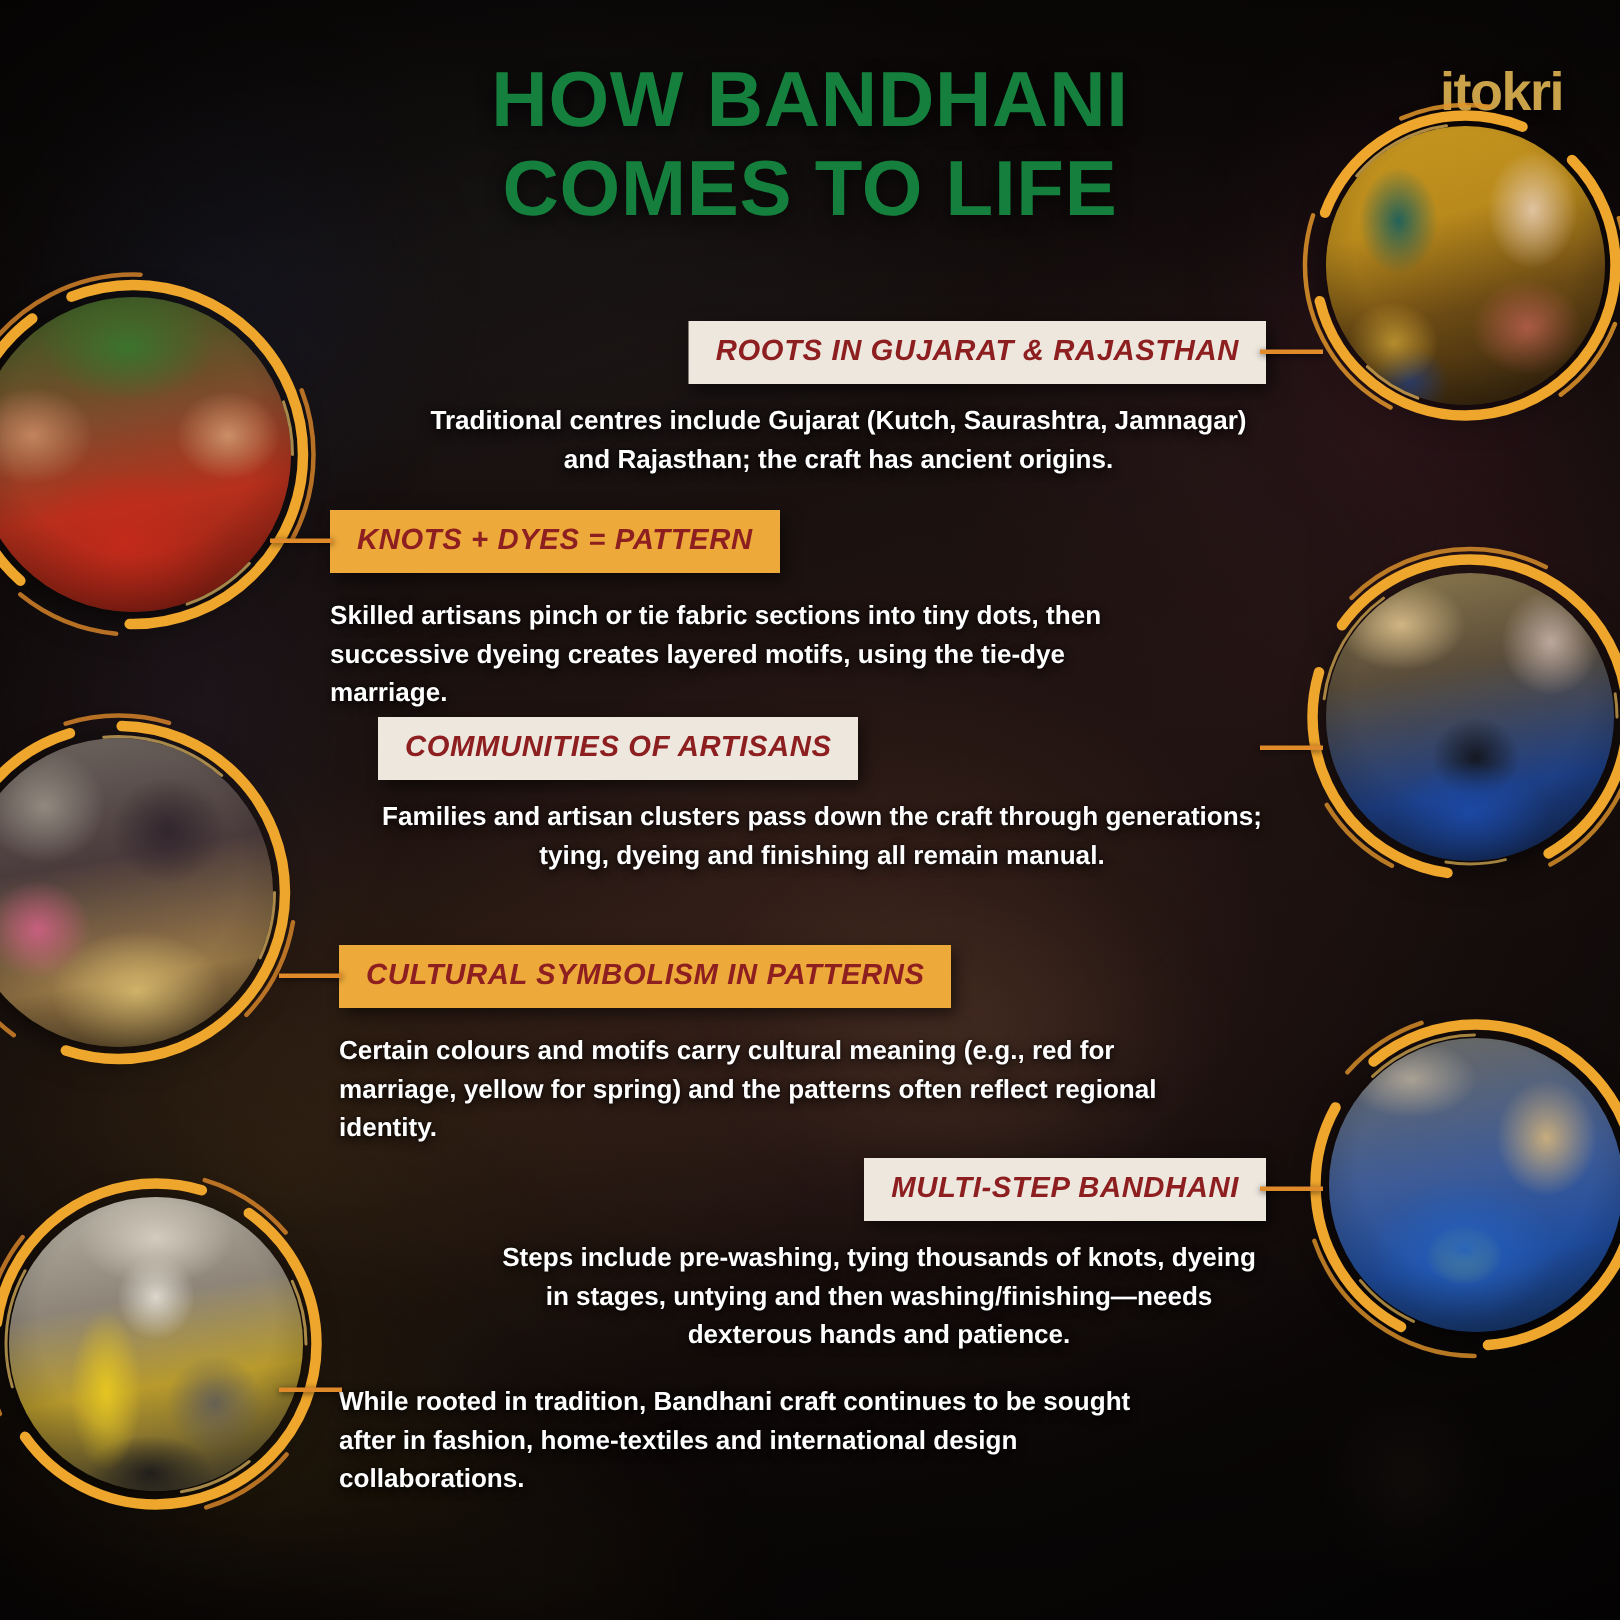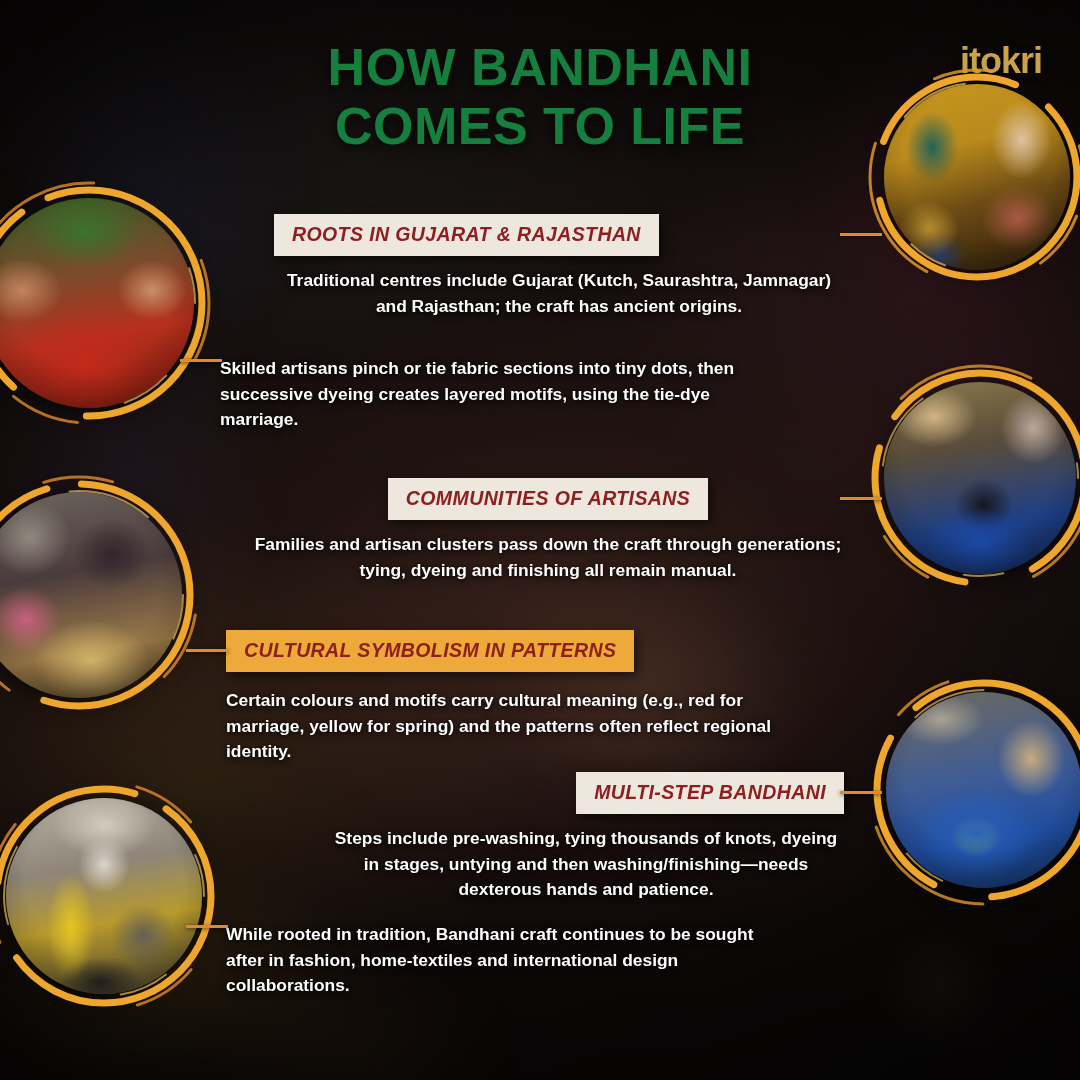--- a/index.html
+++ b/index.html
@@ -288,34 +288,37 @@
   </div>
   <div class="ring" style="left:-12px; top:780px; width:232px; height:232px;">
     <svg viewBox="0 0 232 232">
       <circle cx="116" cy="116" r="107" fill="none" stroke="#EFA62C" stroke-width="7" stroke-linecap="round" stroke-dasharray="300 80 185 35" stroke-dashoffset="30"></circle>
       <circle cx="116" cy="116" r="114" fill="none" stroke="#E08A2A" stroke-width="3" stroke-linecap="round" stroke-dasharray="125 135 65 165" stroke-dashoffset="180" opacity=".8"></circle>
       <circle cx="116" cy="116" r="100" fill="none" stroke="#F7CB6B" stroke-width="2" stroke-linecap="round" stroke-dasharray="80 220 50 145" stroke-dashoffset="210" opacity=".65"></circle>
     </svg>
   </div>
 
   <div class="section" style="left:274px; top:214px; width:570px;">
-    <div style="">
+    <div style="text-align:right;">
       <span class="chip cream">ROOTS IN GUJARAT &amp; RAJASTHAN</span>
     </div>
     <div class="body-text ta-r">Traditional centres include Gujarat (Kutch, Saurashtra, Jamnagar) and Rajasthan; the craft has ancient origins.</div>
   </div>
   <div class="connector" style="left:840px; top:233px; width:42px;"></div>
 
   <div class="section" style="left:220px; top:340px; width:546px;">
+    <div style="text-align:left;">
+      <span class="chip amber">KNOTS + DYES = PATTERN</span>
+    </div>
     <div class="body-text ta-l">Skilled artisans pinch or tie fabric sections into tiny dots, then successive dyeing creates layered motifs, using the tie-dye marriage.</div>
   </div>
   <div class="connector" style="left:180px; top:359px; width:42px;"></div>
 
   <div class="section" style="left:252px; top:478px; width:592px;">
-    <div style="text-align:center;">
+    <div style="text-align:left;">
       <span class="chip cream">COMMUNITIES OF ARTISANS</span>
     </div>
     <div class="body-text ta-r">Families and artisan clusters pass down the craft through generations; tying, dyeing and finishing all remain manual.</div>
   </div>
   <div class="connector" style="left:840px; top:497px; width:42px;"></div>
 
   <div class="section" style="left:226px; top:630px; width:556px;">
     <div style="text-align:left;">
       <span class="chip amber">CULTURAL SYMBOLISM IN PATTERNS</span>
     </div>

